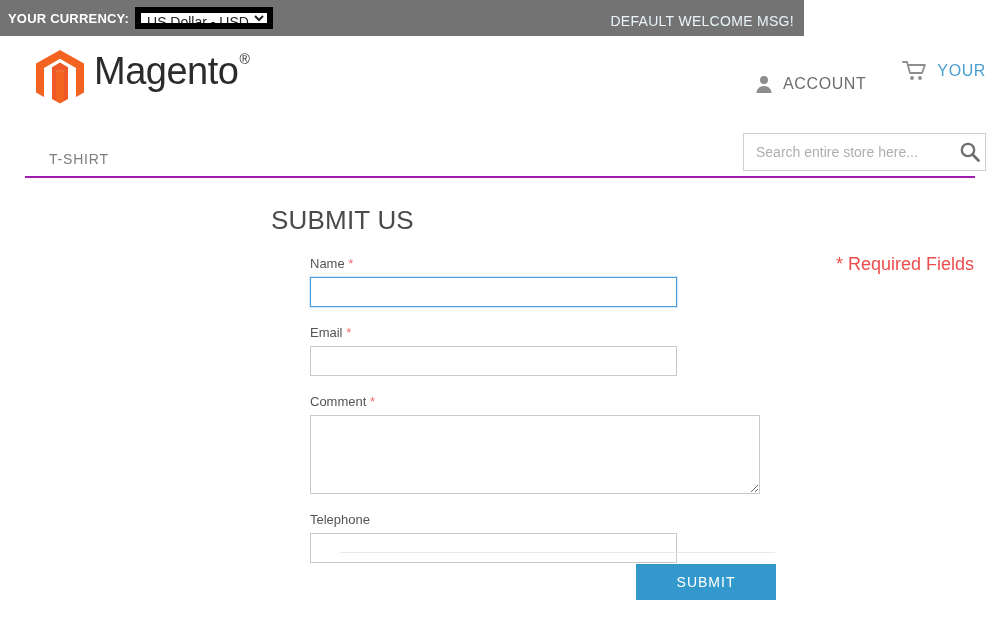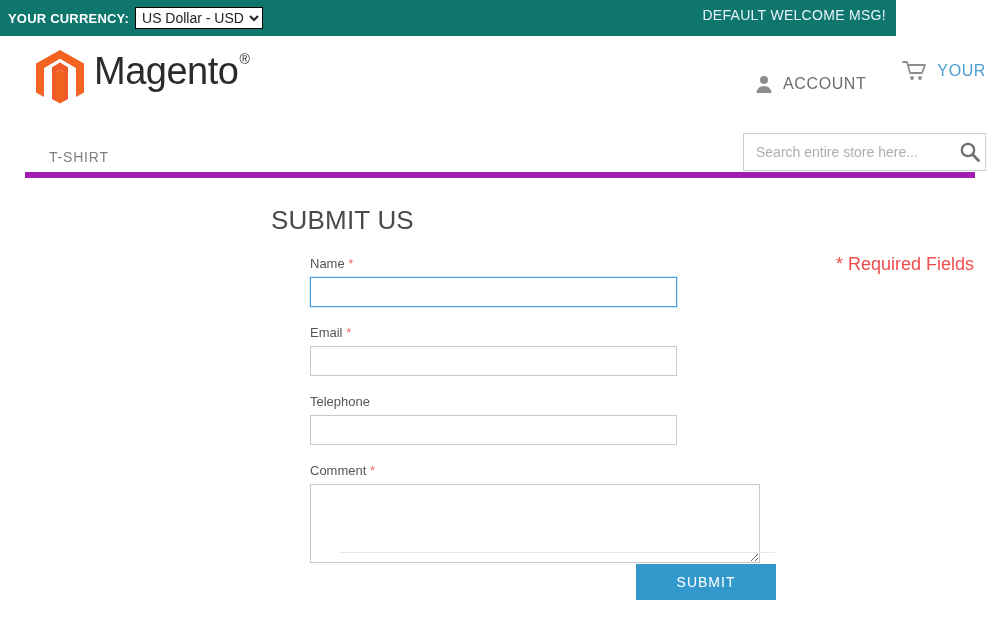--- a/index.html
+++ b/index.html
@@ -13,23 +13,23 @@
     font-family: "Liberation Sans", sans-serif;
     color: #333333;
     overflow: hidden;
     position: relative;
   }
 
   
   .topbar {
     position: absolute;
     left: 0; top: 0;
-    width: 896px;
+    width: 804px;
     height: 36px;
-    background: #0f766e;
+    background: #737373;
     display: flex;
     align-items: center;
     box-sizing: border-box;
   }
   .currency-wrap {
     display: flex;
     align-items: center;
     padding-left: 8px;
   }
   .currency-label {
@@ -38,30 +38,30 @@
     font-weight: bold;
     letter-spacing: 0.2px;
     white-space: nowrap;
   }
   .currency-select {
     margin-left: 6px;
     font-family: "Liberation Sans", sans-serif;
     font-size: 14px;
     color: #222222;
     background: #ffffff;
-    border: 1px solid #000000;
+    border: 6px solid #000000;
     height: 22px;
     line-height: 20px;
     padding: 0 2px;
     box-sizing: border-box;
   }
   .welcome-msg {
     position: absolute;
     right: 10px;
-    top: 7px;
+    top: 13px;
     color: #e8f4fa;
     font-size: 14px;
     letter-spacing: 0.3px;
     white-space: nowrap;
   }
 
   
   .header {
     position: absolute;
     left: 0; top: 36px;
@@ -156,21 +156,21 @@
     padding: 0;
   }
 
   
   .nav {
     position: absolute;
     left: 25px;
     top: 142px;
     width: 950px;
     height: 36px;
-    border-bottom: 6px solid #a21caf;
+    border-bottom: 2px solid #a21caf;
     display: flex;
     align-items: center;
     box-sizing: border-box;
   }
   .nav-item {
     font-size: 14px;
     color: #7d7d7d;
     letter-spacing: 0.8px;
     padding: 0 26px 0 24px;
     cursor: pointer;
@@ -341,24 +341,24 @@
     <label class="field-label"><span>Name</span> <span class="req-star">*</span></label>
     <input class="text-input focused" type="text" autofocus="" value="" style="">
   </div>
 
   <div class="field">
     <label class="field-label"><span>Email</span> <span class="req-star">*</span></label>
     <input class="text-input" type="text" value="" style="">
   </div>
 
   <div class="field">
+    <label class="field-label"><span>Comment</span> <span class="req-star">*</span></label>
+    <textarea class="textarea-input" style=""></textarea>
+  </div>
+
+  <div class="field">
     <label class="field-label"><span>Telephone</span> <span class="req-star"></span></label>
     <input class="text-input" type="text" value="" style="">
   </div>
-
-  <div class="field">
-    <label class="field-label"><span>Comment</span> <span class="req-star">*</span></label>
-    <textarea class="textarea-input" style=""></textarea>
-  </div>
 </form>
 
 <div class="form-divider"></div>
 <button class="submit-btn" type="submit">SUBMIT</button>
 
 </body></html>

